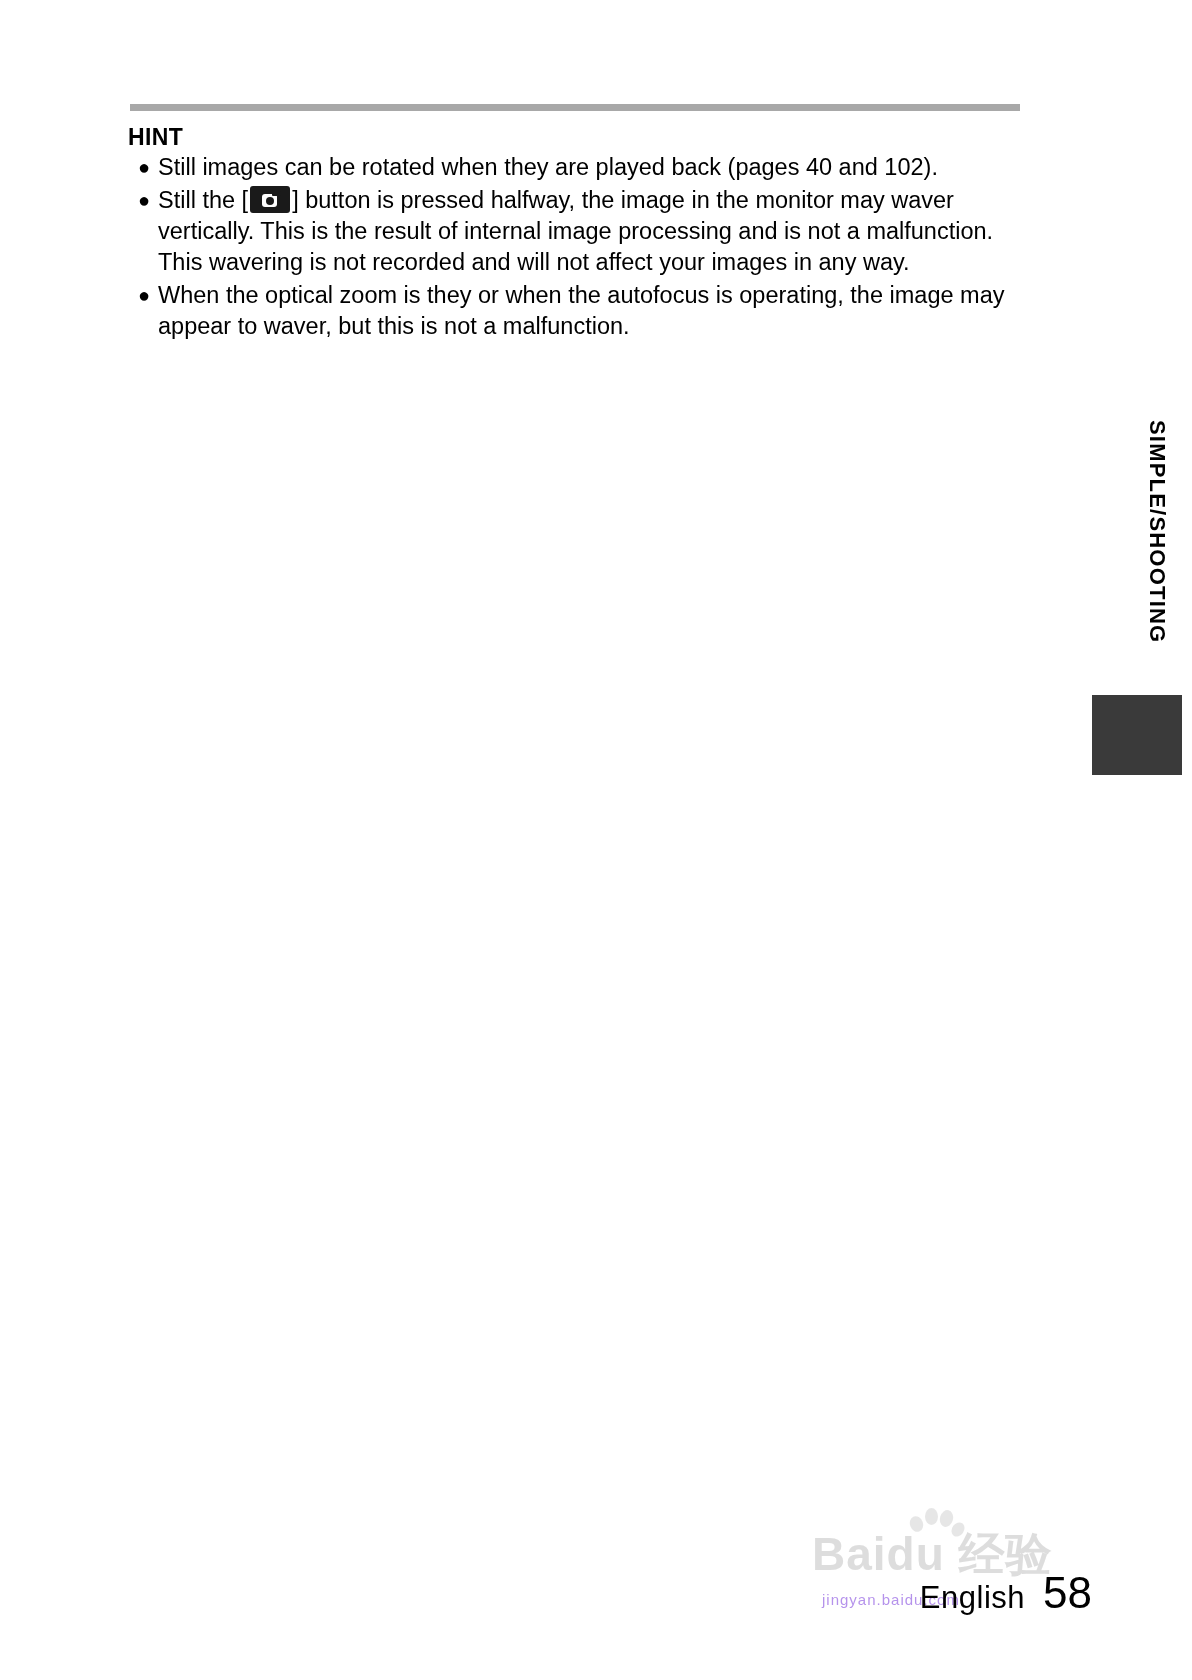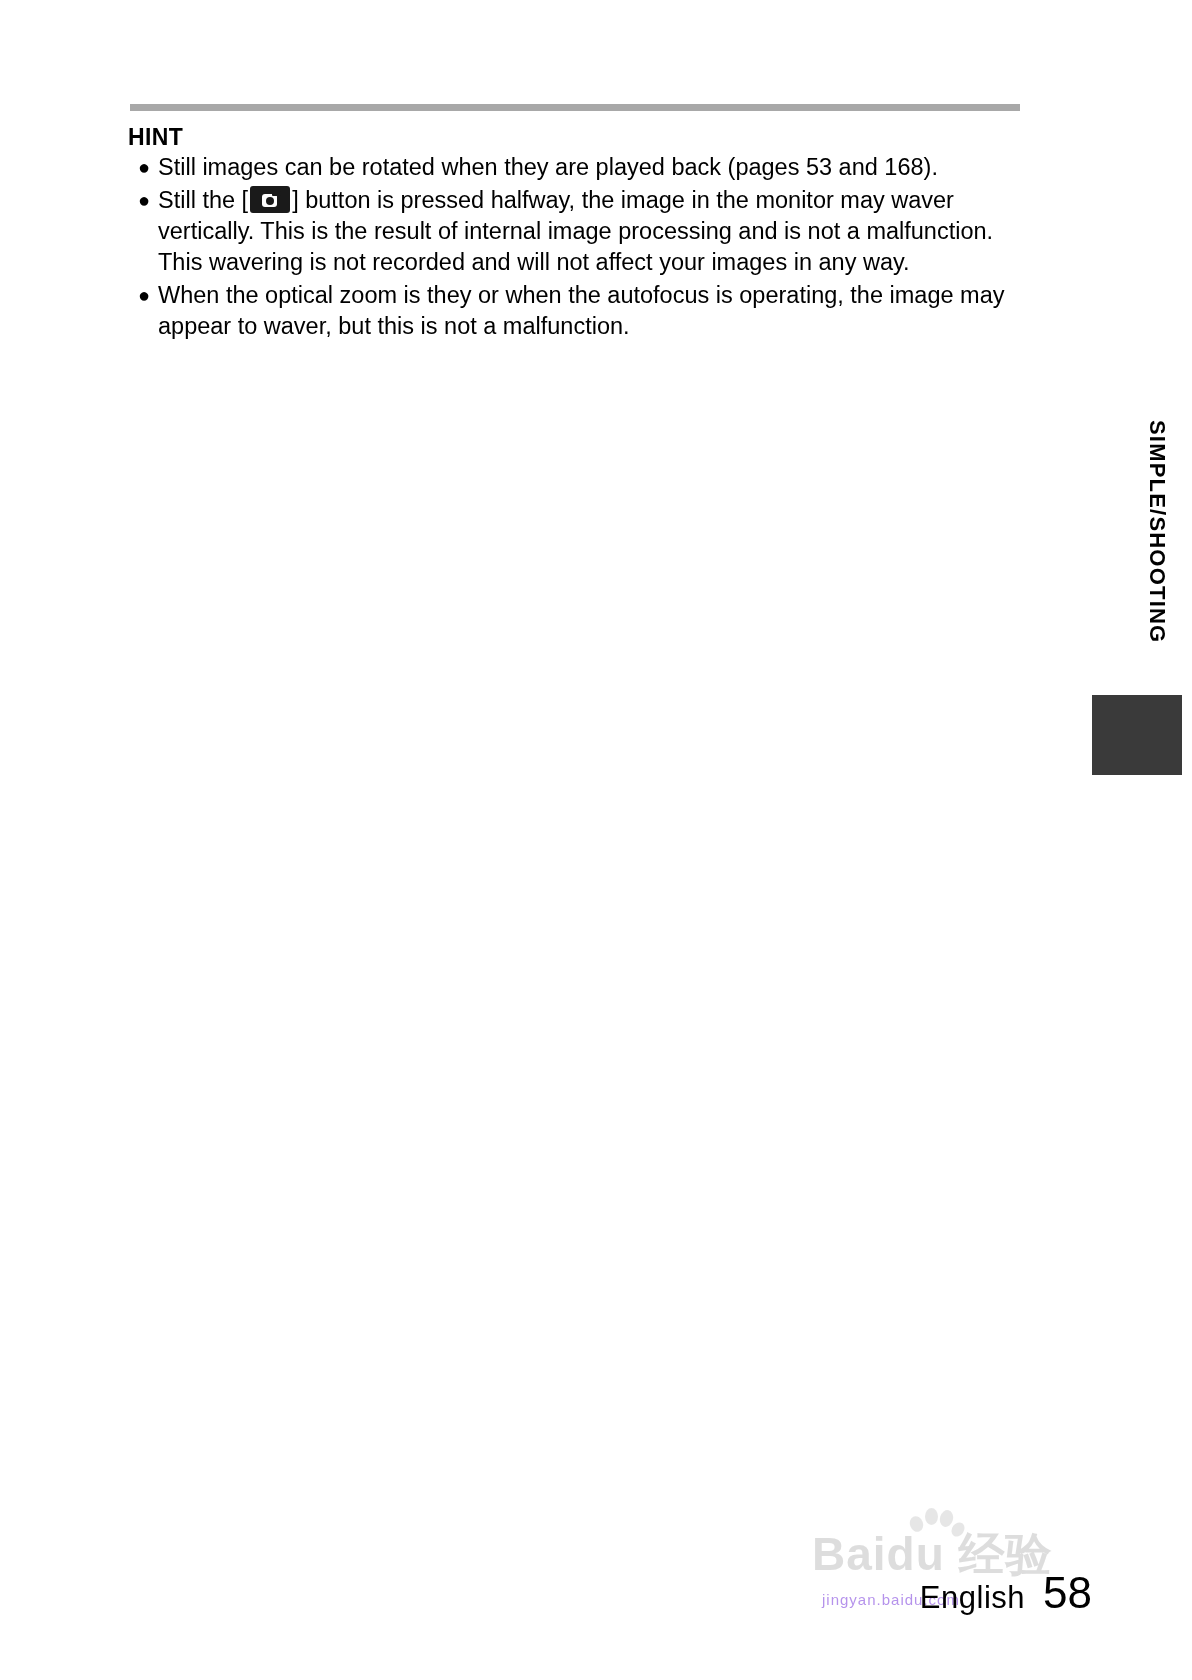--- a/index.html
+++ b/index.html
@@ -207,21 +207,21 @@
 <div class="page">
 
   <div class="top-rule"></div>
 
   <div class="hint-heading">HINT</div>
 
   <div class="hint-list">
 
     <div class="hint-item">
       <span class="bullet">●</span>
-      <span class="hint-text">Still images can be rotated when they are played back (pages 53 and 168).</span>
+      <span class="hint-text">Still images can be rotated when they are played back (pages 40 and 102).</span>
     </div>
 
     <div class="hint-item">
       <span class="bullet">●</span>
       <span>Still the [</span><span class="cam-icon"><span class="cam-lens"></span></span><span>] button is pressed halfway, the image in the monitor may waver vertically. This is the result of internal image processing and is not a malfunction. This wavering is not recorded and will not affect your images in any way.</span>
     </div>
 
     <div class="hint-item">
       <span class="bullet">●</span>
       <span class="hint-text">When the optical zoom is they or when the autofocus is operating, the image may appear to waver, but this is not a malfunction.</span>

